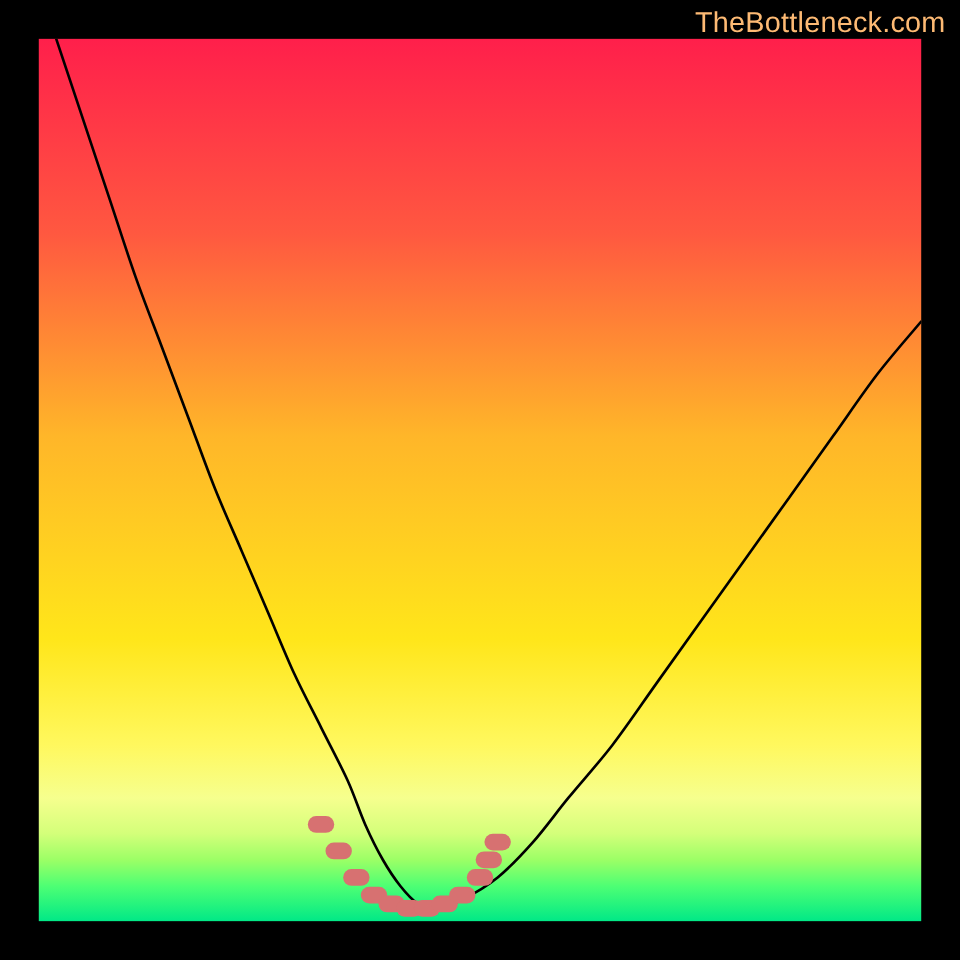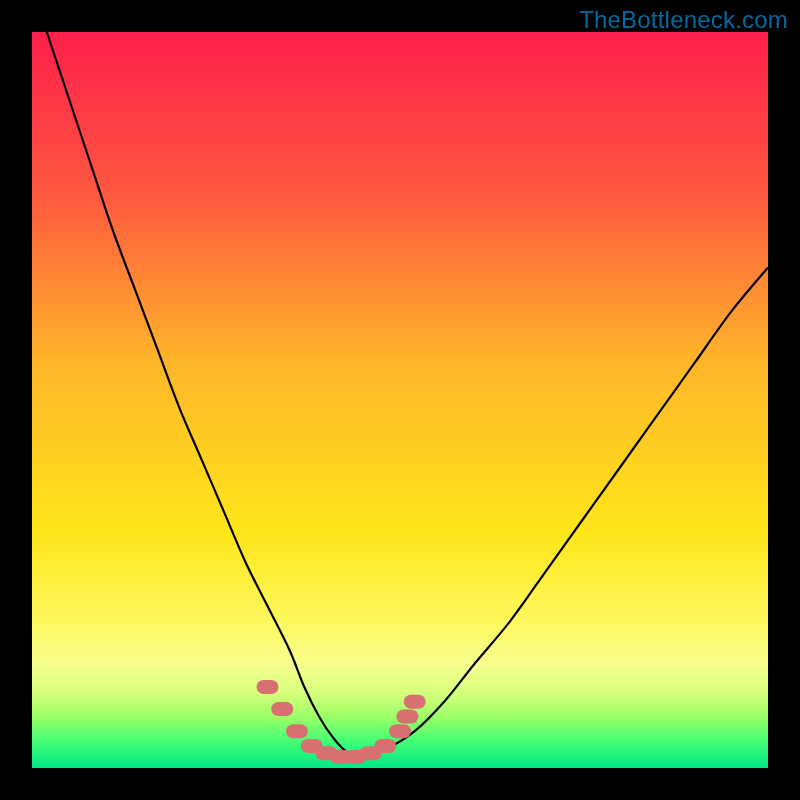--- a/index.html
+++ b/index.html
@@ -24,21 +24,21 @@
     top: 32px;
     left: 32px;
     width: 736px;
     height: 736px;
     overflow: hidden;
   }
   .watermark {
     position: absolute;
     top: 6px;
     right: 12px;
-    color: #0369a1;
+    color: #fdba74;
     font-size: 24px;
     font-weight: 400;
     letter-spacing: 0.2px;
   }
 </style>
 </head>
 <body>
 
 <div class="frame">
   <div class="watermark">TheBottleneck.com</div>

